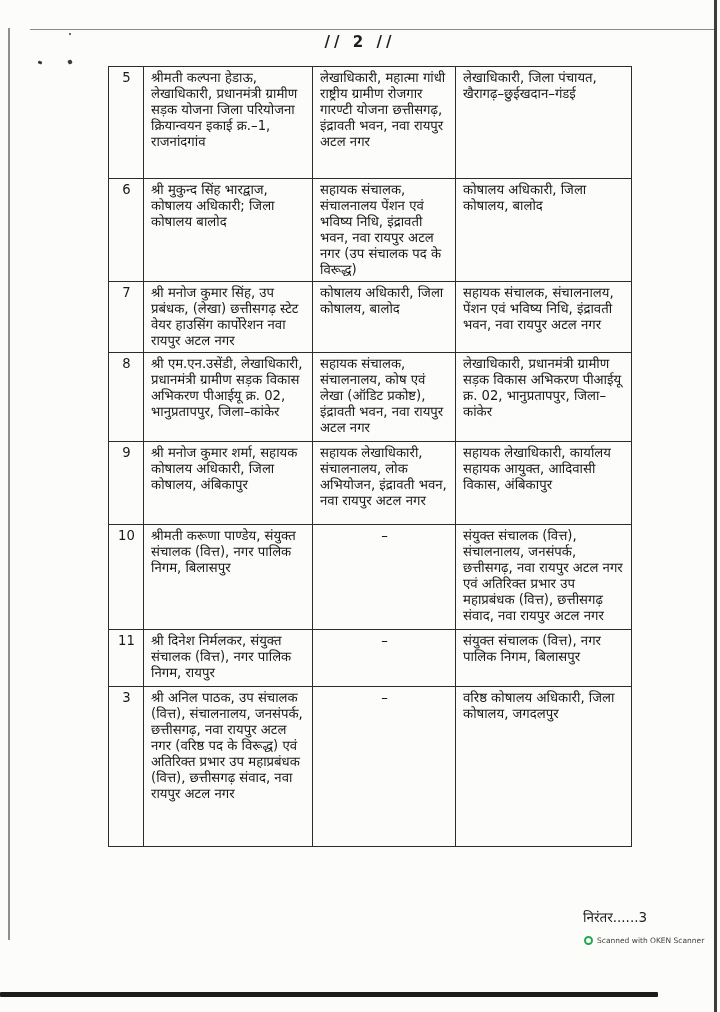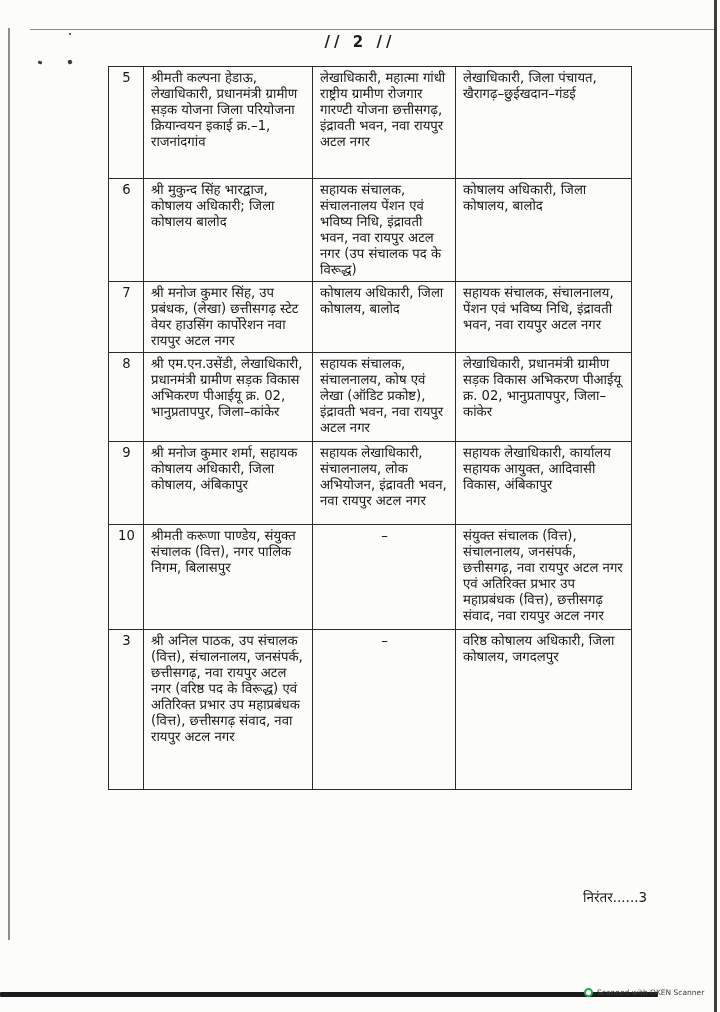--- a/index.html
+++ b/index.html
@@ -40,25 +40,25 @@
     font-size:13.2px;line-height:16px;color:#191919;
     word-wrap:break-word;
   }
   td.sn{text-align:center;padding-left:2px;padding-right:2px;font-size:12.5px;}
   td.dash{text-align:center;}
   tr.rh5{height:112px;} tr.rh6{height:102px;} tr.rh7{height:68px;}
   tr.rh8{height:89px;}  tr.rh9{height:83px;}  tr.rh10{height:105px;}
   tr.rh11{height:57px;} tr.rh12{height:160px;} tr.rh13{height:63px;}
 
   .footer-cont{
-    position:absolute;left:583px;top:888px;
+    position:absolute;left:583px;top:908px;
     font-size:13.5px;color:#1d1d1d;
   }
   .oken-badge{
-    position:absolute;left:584px;top:988px;
+    position:absolute;left:584px;top:936px;
     display:flex;align-items:center;gap:4px;
     font-size:7.5px;color:#3f3f3f;white-space:nowrap;
   }
   .oken-icon{
     width:9px;height:9px;border-radius:50%;
     border:2.5px solid #1faa4b;background:#ffffff;box-sizing:border-box;
     flex:0 0 auto;
   }
 </style>
 </head>
@@ -113,20 +113,26 @@
         <td>श्री मनोज कुमार शर्मा, सहायक कोषालय अधिकारी, जिला कोषालय, अंबिकापुर</td>
         <td>सहायक लेखाधिकारी, संचालनालय, लोक अभियोजन, इंद्रावती भवन, नवा रायपुर अटल नगर</td>
         <td>सहायक लेखाधिकारी, कार्यालय सहायक आयुक्त, आदिवासी विकास, अंबिकापुर</td>
       </tr>
       <tr class="rh10">
         <td class="sn">10</td>
         <td>श्रीमती करूणा पाण्डेय, संयुक्त संचालक (वित्त), नगर पालिक निगम, बिलासपुर</td>
         <td class="dash">–</td>
         <td>संयुक्त संचालक (वित्त), संचालनालय, जनसंपर्क, छत्तीसगढ़, नवा रायपुर अटल नगर एवं अतिरिक्त प्रभार उप महाप्रबंधक (वित्त), छत्तीसगढ़ संवाद, नवा रायपुर अटल नगर</td>
       </tr>
+      <tr class="rh11">
+        <td class="sn">11</td>
+        <td>श्री दिनेश निर्मलकर, संयुक्त संचालक (वित्त), नगर पालिक निगम, रायपुर</td>
+        <td class="dash">–</td>
+        <td>संयुक्त संचालक (वित्त), नगर पालिक निगम, बिलासपुर</td>
+      </tr>
       <tr class="rh12">
         <td class="sn">3</td>
         <td>श्री अनिल पाठक, उप संचालक (वित्त), संचालनालय, जनसंपर्क, छत्तीसगढ़, नवा रायपुर अटल नगर (वरिष्ठ पद के विरूद्ध) एवं अतिरिक्त प्रभार उप महाप्रबंधक (वित्त), छत्तीसगढ़ संवाद, नवा रायपुर अटल नगर</td>
         <td class="dash">–</td>
         <td>वरिष्ठ कोषालय अधिकारी, जिला कोषालय, जगदलपुर</td>
       </tr>
     </tbody>
   </table>
 
   <div class="footer-cont">निरंतर......3</div>

